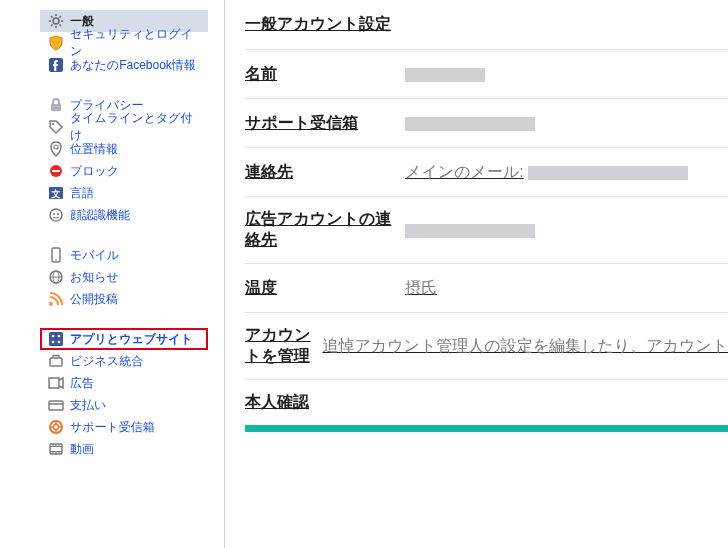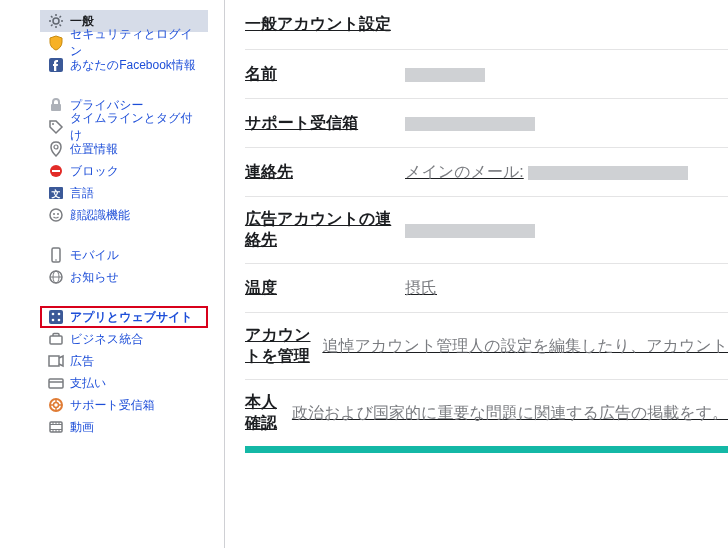--- a/index.html
+++ b/index.html
@@ -214,20 +214,30 @@
         <div class="side-item">
           <span class="icon">
             <svg width="16" height="16" viewBox="0 0 16 16">
               <circle cx="8" cy="8" r="6" fill="none" stroke="#7a7c80" stroke-width="1.5"></circle>
               <ellipse cx="8" cy="8" rx="3" ry="6" fill="none" stroke="#7a7c80" stroke-width="1"></ellipse>
               <line x1="2" y1="8" x2="14" y2="8" stroke="#7a7c80" stroke-width="1"></line>
             </svg>
           </span>
           <span>お知らせ</span>
         </div>
+        <div class="side-item">
+          <span class="icon">
+            <svg width="16" height="16" viewBox="0 0 16 16">
+              <path d="M3 11 a2 2 0 1 1 0 4 a2 2 0 0 1 0 -4 Z" fill="#f7923b"></path>
+              <path d="M2 6 a8 8 0 0 1 8 8" fill="none" stroke="#f7923b" stroke-width="2"></path>
+              <path d="M2 2 a12 12 0 0 1 12 12" fill="none" stroke="#f7923b" stroke-width="2"></path>
+            </svg>
+          </span>
+          <span>公開投稿</span>
+        </div>
       </div>
       <div class="side-group">
         <div class="side-item highlight">
           <span class="icon">
             <svg width="16" height="16" viewBox="0 0 16 16">
               <rect x="1" y="1" width="14" height="14" rx="2" fill="#3b5998"></rect>
               <circle cx="5" cy="5" r="1.3" fill="#fff"></circle>
               <circle cx="11" cy="5" r="1.3" fill="#fff"></circle>
               <circle cx="5" cy="11" r="1.3" fill="#fff"></circle>
               <circle cx="11" cy="11" r="1.3" fill="#fff"></circle>
@@ -317,17 +327,16 @@
         <div class="row">
           <div class="label">温度</div>
           <div class="value">摂氏</div>
         </div>
         <div class="row">
           <div class="label">アカウントを管理</div>
           <div class="value">追悼アカウント管理人の設定を編集したり、アカウント</div>
         </div>
         <div class="row">
           <div class="label">本人確認</div>
-          <div class="value">政治および国家的に重要な問題に関連する広告の掲載をす。</div>
         </div>
       </div>
   </main>
 </div>
 
 </body></html>

